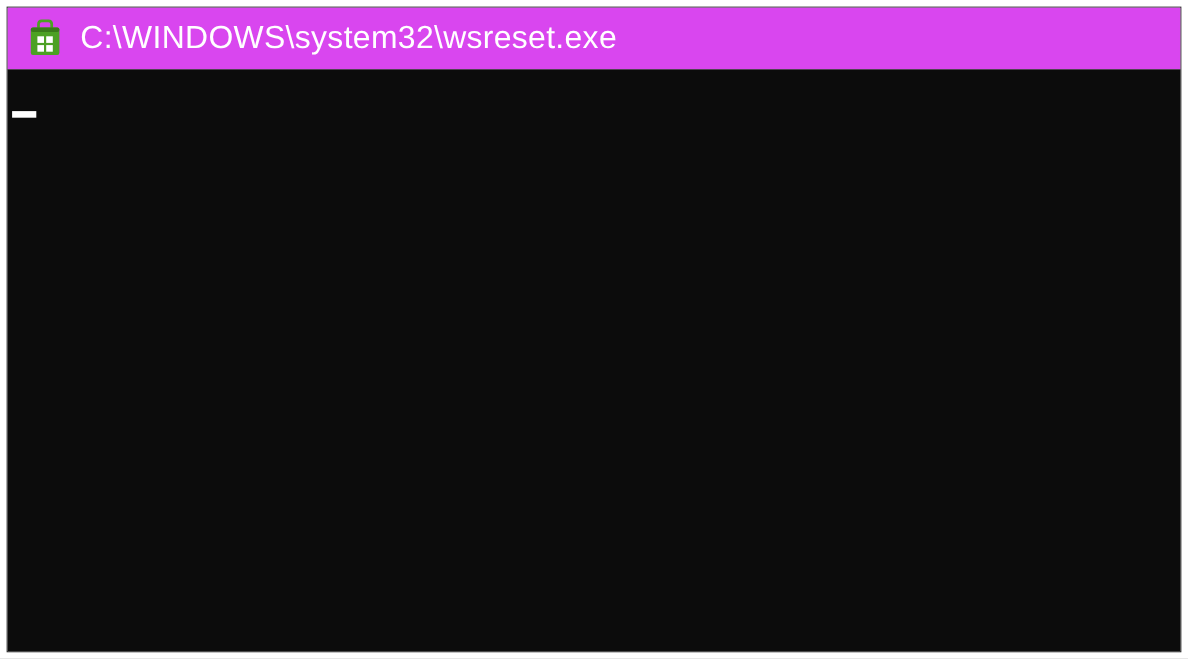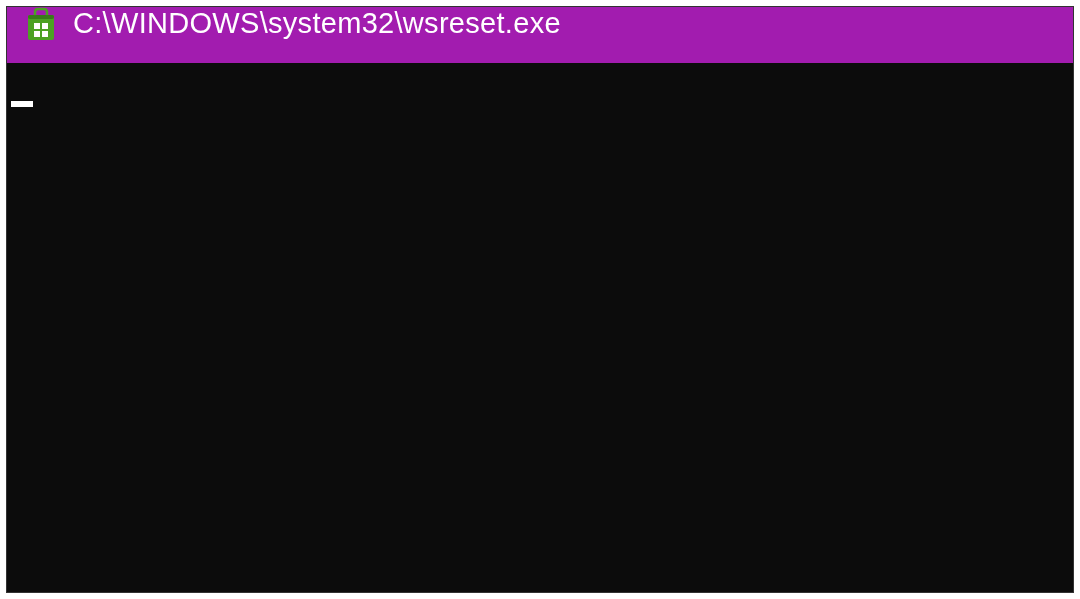--- a/index.html
+++ b/index.html
@@ -21,23 +21,24 @@
     
     .window {
       width: 1068px;
       height: 587px;
       display: flex;
       flex-direction: column;
       border: 1px solid #333;
     }
     
     .titlebar {
-      background: #a21caf;
+      background: #d946ef;
       height: 56px;
       display: flex;
+      align-items: center;
       padding: 0 16px;
       gap: 14px;
     }
     
     .titlebar-icon {
       width: 36px;
       height: 36px;
       display: flex;
       align-items: center;
       justify-content: center;

